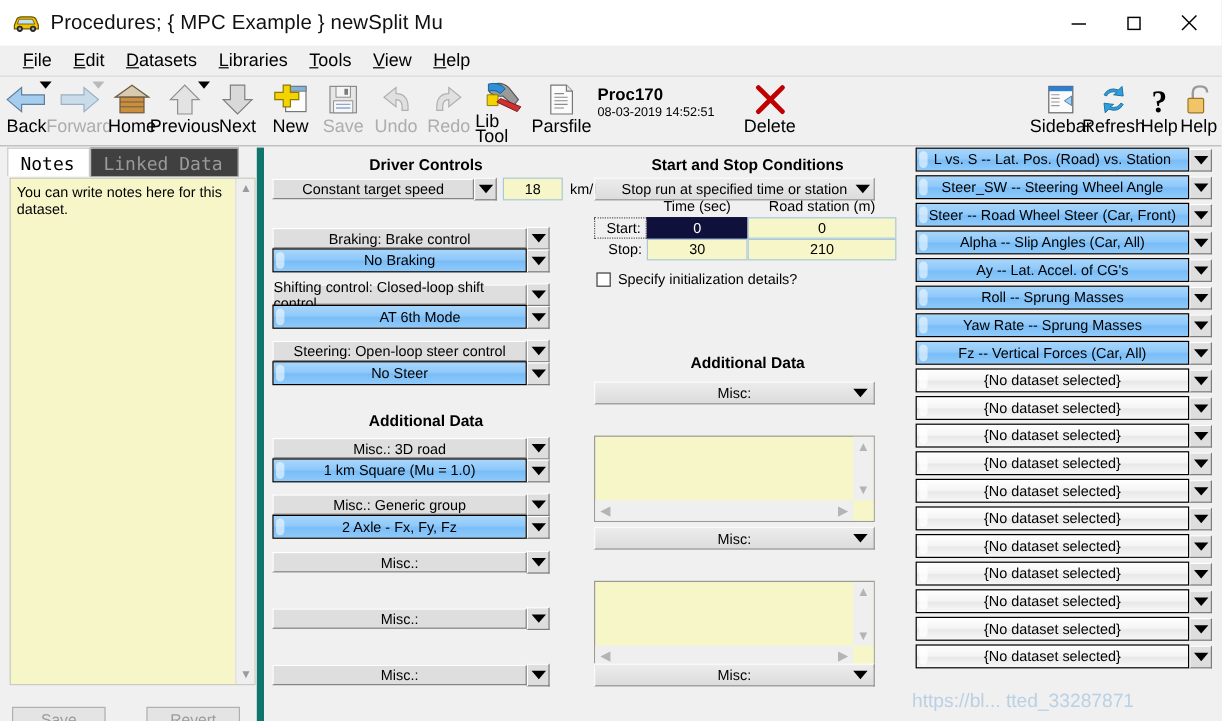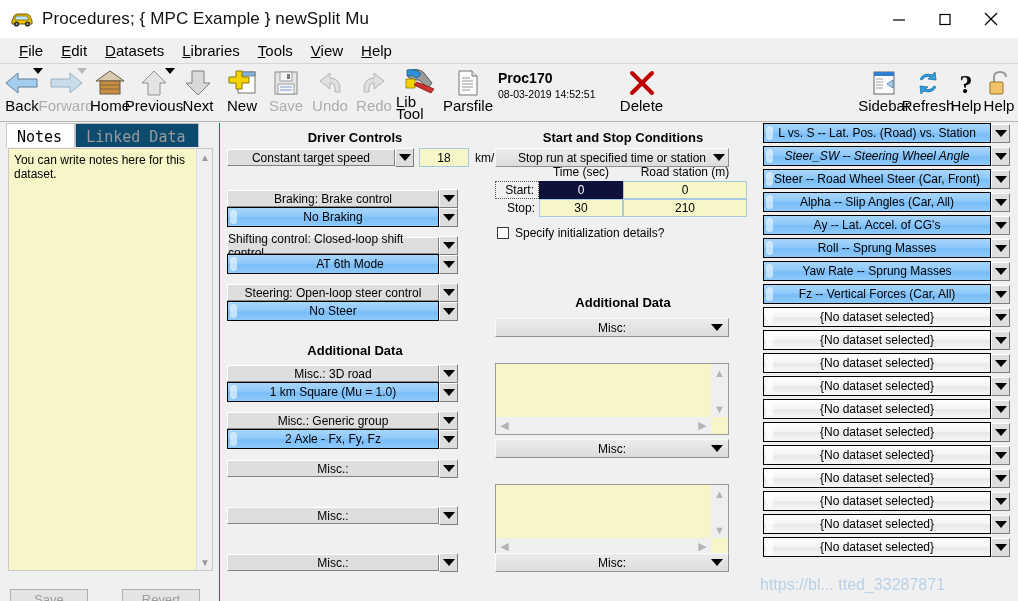--- a/index.html
+++ b/index.html
@@ -70,31 +70,31 @@
   #tb-parsinfo .p1 { font-size:14px; font-weight:bold; }
   #tb-parsinfo .p2 { font-size:10.5px; margin-top:2px; }
   #tb-right { position:absolute; right:2px; top:2px; display:flex; }
 
   
   #main { position:absolute; top:123px; left:0; width:1018px; height:478px; }
 
   
   #leftpanel {
     position:absolute; left:0; top:0; width:220px; height:478px;
-    background:#f0f0f0; border-right:1px solid #0f766e;
+    background:#f0f0f0; border-right:6px solid #0f766e;
   }
   #tabstrip { height:24px; display:flex; align-items:flex-end; padding-left:6px; position:relative;}
   .tab {
     height:24px; padding:2px 12px 0 10px; font-size:15px;
     font-family:"DejaVu Sans Mono", monospace;
     background:#f0f0f0; border:1px solid #bdbdbd; border-bottom:none;
     display:flex; align-items:center;
   }
   .tab.active { background:#ffffff; color:#000; border-color:#c9c9c9; position:relative; z-index:2;}
-  .tab.inactive { color:#9a9a9a; background:#0c4a6e; }
+  .tab.inactive { color:#9a9a9a; background:#404040; }
   #notesbox {
     position:absolute; left:8px; top:25px; width:205px; height:423px;
     background:#f7f6c9; border:1px solid #c9c9c9;
     overflow:hidden;
   }
   #notestext { padding:4px 5px; font-size:12px; line-height:14px; width:190px; }
   #notes-sb {
     position:absolute; right:0; top:0; width:16px; height:421px; background:#efefef;
     border-left:1px solid #dedede;
   }
@@ -694,21 +694,21 @@
     <div class="col-title">Plot Definitions</div>
     <div id="plot-list">
         <div class="row" style="left: 6px; top: 0px;">
           <div class="bluebtn" style="width: 228px;">
             <span>L vs. S -- Lat. Pos. (Road) vs. Station</span>
           </div>
           <div class="arrowbtn">
             <div class="tri"></div>
           </div>
         </div>
-        <div class="row" style="left: 6px; top: 23px; font-style: italic;">
+        <div class="row" style="left: 6px; top: 23px;">
           <div class="bluebtn" style="width: 228px;">
             <span>Steer_SW -- Steering Wheel Angle</span>
           </div>
           <div class="arrowbtn">
             <div class="tri"></div>
           </div>
         </div>
         <div class="row" style="left: 6px; top: 46px;">
           <div class="bluebtn" style="width: 228px;">
             <span>Steer -- Road Wheel Steer (Car, Front)</span>

